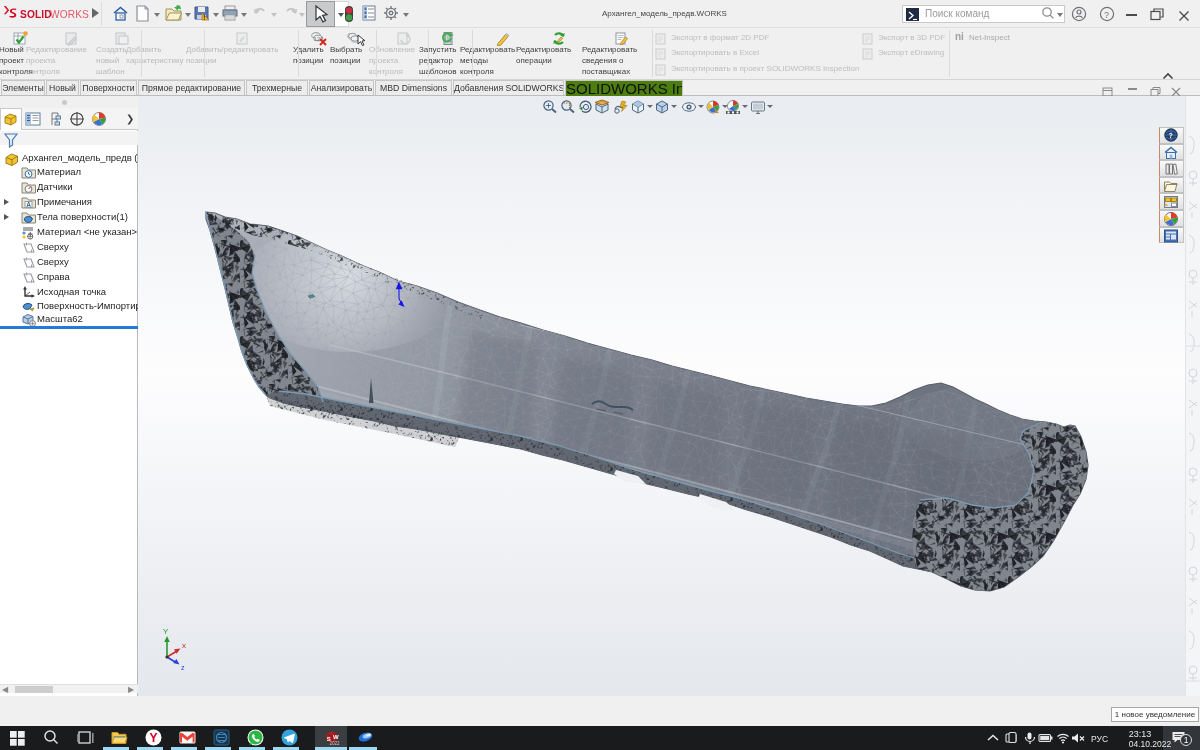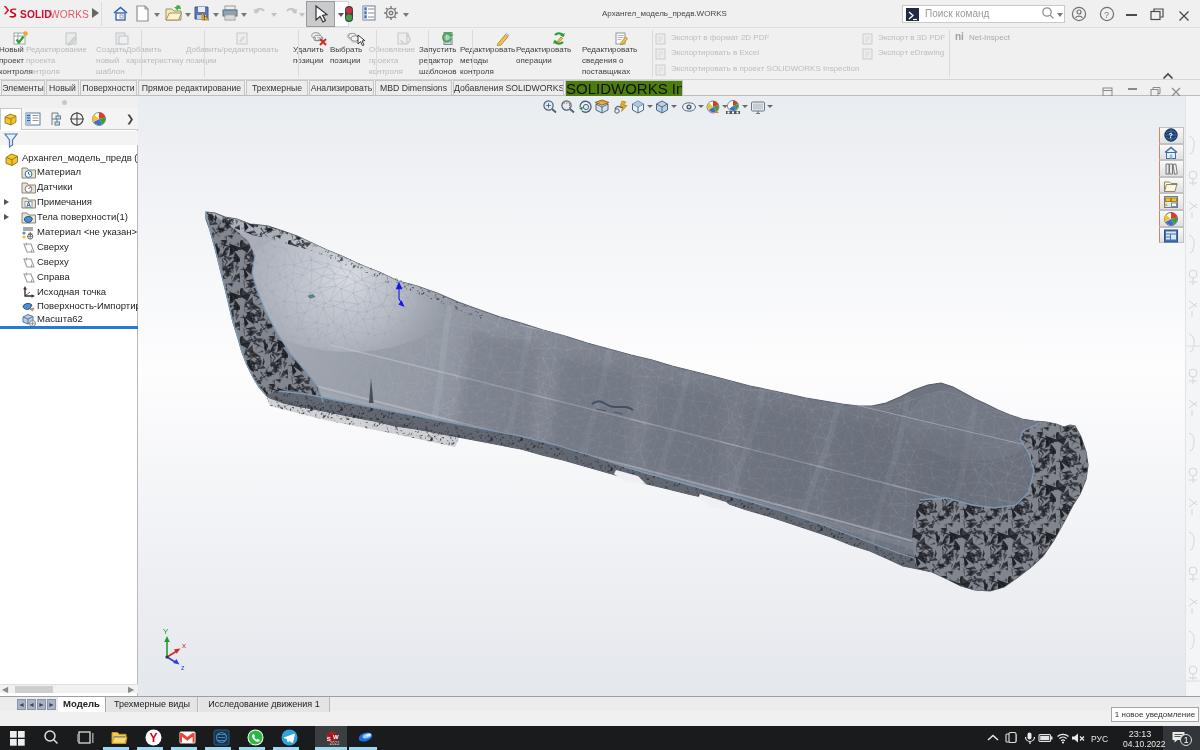--- a/index.html
+++ b/index.html
@@ -1000,29 +1000,20 @@
             <circle cx="7" cy="475" r="4"></circle>
             <path d="M7 479 v7 M3 483 h8"></path>
             <path d="M3 502 l8 6 m-8 2 l8 -6 m-5 8 v6"></path>
             <path d="M3 535 q6 2 5 10 t-4 8"></path>
             <circle cx="7" cy="574" r="4"></circle>
             <path d="M7 578 v7 M3 582 h8"></path>
             <path d="M0 250 h15 M0 585 h15" stroke="#dcdee2"></path>
           </g>
         </svg></div>
     </div>
-    <div id="bottabs">
-      <div class="bnav" style="left:17px">◄</div>
-      <div class="bnav" style="left:27px">◄</div>
-      <div class="bnav" style="left:37px">►</div>
-      <div class="bnav" style="left:47px">►</div>
-      <div class="btab" style="left:58px;width:48px;background:#fff;font-weight:bold;font-size:9.5px;border-right:1px solid #9aa0a6">Модель</div>
-      <div class="btab" style="left:107px;width:91px">Трехмерные виды</div>
-      <div class="btab" style="left:199px;width:131px">Исследование движения 1</div>
-    </div>
     <div id="taskbar">
       <div style="position:absolute;left:9px;top:3px;width:17px;height:17px"><svg width="17" height="17" viewBox="0 0 17 17" style="">
           <rect x="1" y="2" width="6.7" height="6.7" fill="#eee"></rect>
           <rect x="9" y="2" width="6.7" height="6.7" fill="#eee"></rect>
           <rect x="1" y="10" width="6.7" height="6.7" fill="#eee"></rect>
           <rect x="9" y="10" width="6.7" height="6.7" fill="#eee"></rect>
         </svg></div>
       <div style="position:absolute;left:43px;top:3px;width:17px;height:17px"><svg width="17" height="17" viewBox="0 0 17 17" style="">
           <circle cx="7" cy="7" r="5" fill="none" stroke="#dfdfdf" stroke-width="1.5"></circle>
           <path d="M10.5 10.5 l4 4" stroke="#dfdfdf" stroke-width="1.5"></path>
@@ -1104,20 +1095,20 @@
       <div style="position:absolute;left:1056px;top:5px;width:14px;height:14px"><svg width="14" height="14" viewBox="0 0 14 14" style="">
           <path d="M1.5 5.5 a8 8 0 0 1 11 0 M3.3 7.6 a5.5 5.5 0 0 1 7.4 0 M5.1 9.7 a3 3 0 0 1 3.8 0" fill="none" stroke="#ececec" stroke-width="1.2"></path>
           <circle cx="7" cy="11.5" r="1.1" fill="#ececec"></circle>
         </svg></div>
       <div style="position:absolute;left:1071px;top:5px;width:14px;height:14px"><svg width="14" height="14" viewBox="0 0 14 14" style="">
           <path d="M1 5.5 h2.5 L7 2.5 v9 L3.5 8.5 H1z" fill="#ececec"></path>
           <path d="M9 5.5 l4 4 M13 5.5 l-4 4" stroke="#ececec" stroke-width="1.2"></path>
         </svg></div>
       <div class="trayt" style="left:1091px;top:8px;font-size:8.5px">РУС</div>
       <div class="trayt" style="left:1119px;top:3px;width:42px;text-align:center;font-size:9px">23:13</div>
-      <div class="trayt" style="left:1123px;top:13px;width:54px;font-size:8.5px">04.10.2022</div>
+      <div class="trayt" style="left:1123px;top:13px;width:54px;text-align:center;font-size:8.5px">04.10.2022</div>
       <div style="position:absolute;left:1171px;top:4px;width:15px;height:14px"><svg width="15" height="14" viewBox="0 0 15 14" style="">
           <path d="M1.5 2 h12 v8 h-7 l-3 2.5 v-2.5 h-2z" fill="#ececec"></path>
           <path d="M3.5 4.5 h8 M3.5 6.5 h6" stroke="#555" stroke-width="1"></path>
         </svg></div>
       <div style="position:absolute;left:1180px;top:8px;width:12px;height:12px;border-radius:50%;border:1px solid #dadada;background:#2f3337;color:#fff;font-size:8.5px;text-align:center;line-height:11px">1</div>
     </div>
     <div id="tooltip">1 новое уведомление</div>
   </div>
 </body></html>

